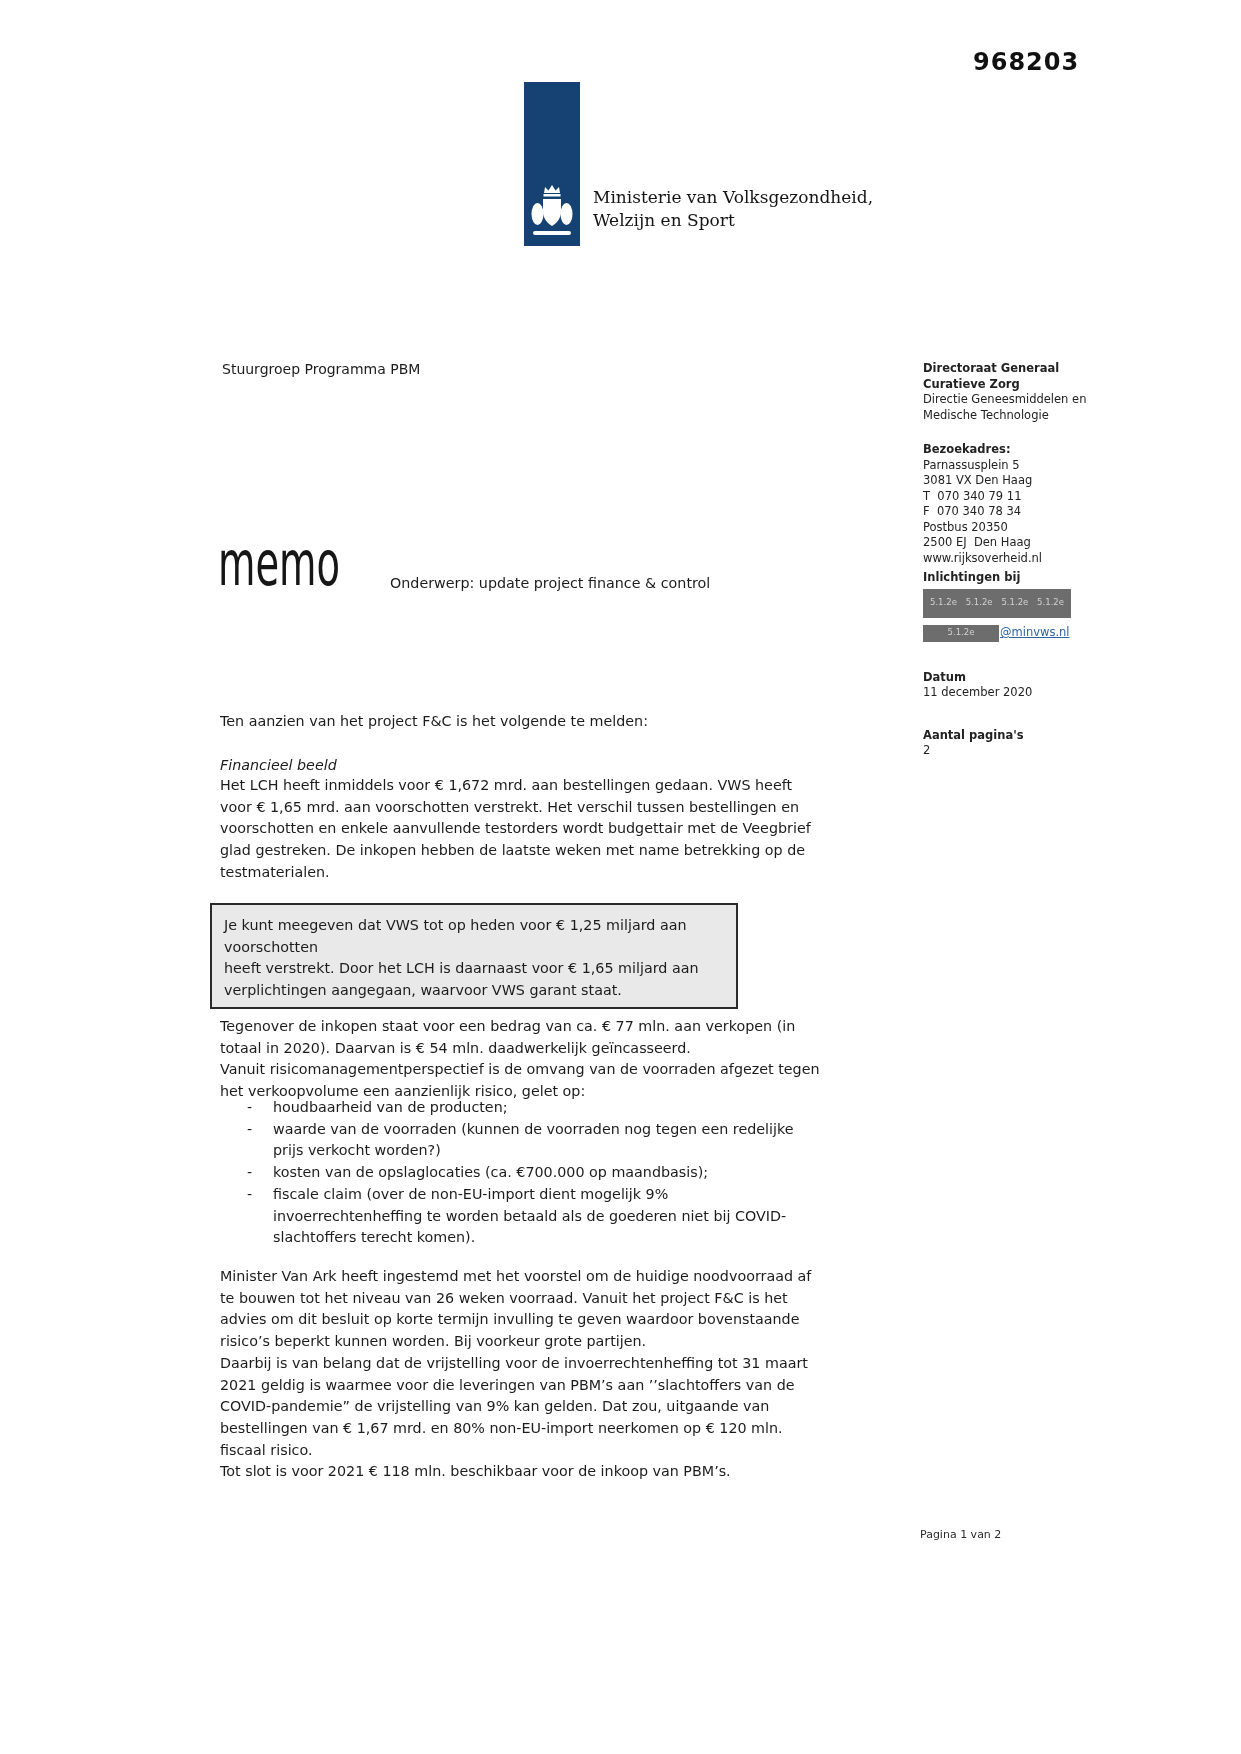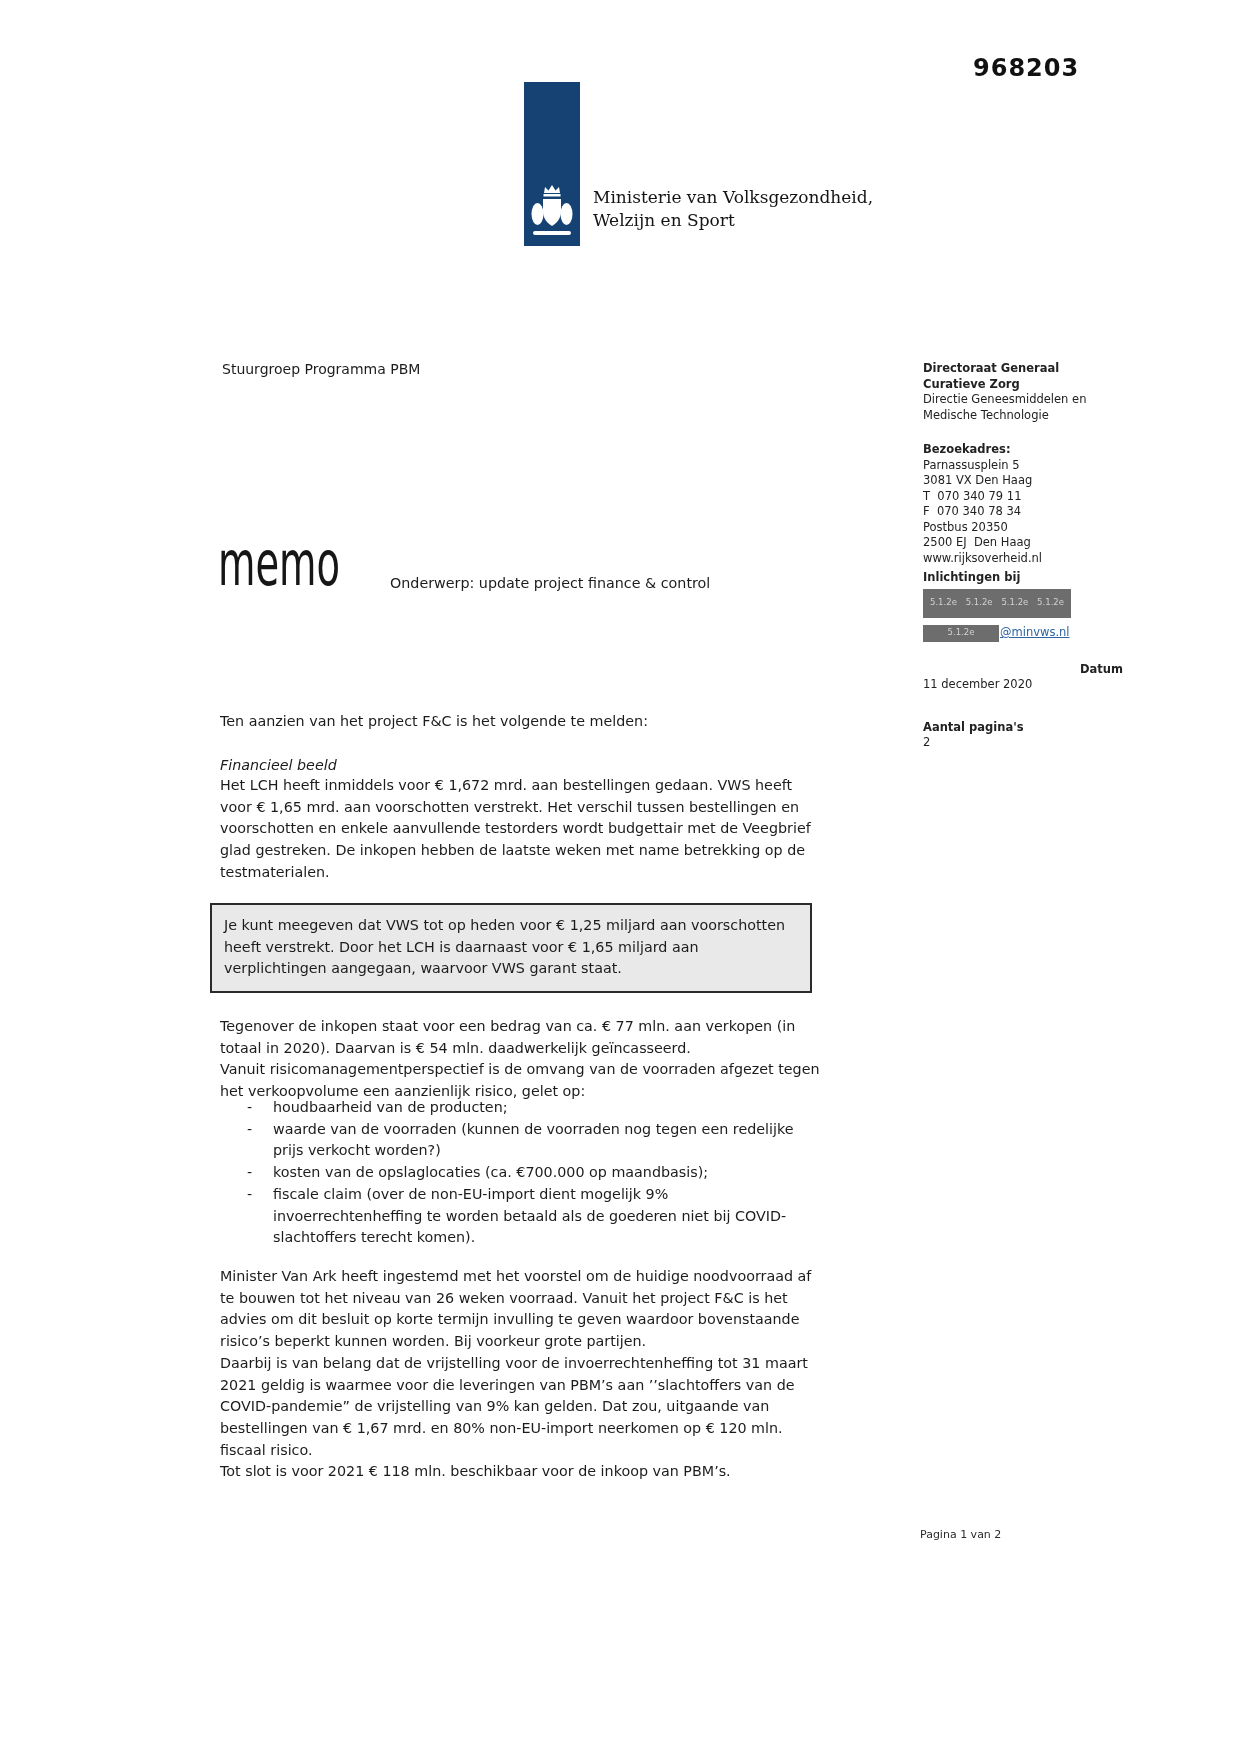--- a/index.html
+++ b/index.html
@@ -1,19 +1,19 @@
 <!DOCTYPE html>
 <html><head>
 <meta charset="utf-8">
 <style>
   html,body{margin:0;padding:0;background:#ffffff;}
   .page{position:relative;width:1241px;height:1754px;background:#ffffff;overflow:hidden;
         font-family:"DejaVu Sans",sans-serif;color:#1c1c1c;}
 
-  .docnum{position:absolute;left:973px;top:54px;font-size:24px;font-weight:600;
+  .docnum{position:absolute;left:973px;top:48px;font-size:24px;font-weight:600;
           letter-spacing:1px;color:#111;}
 
   .logo-bar{position:absolute;left:524px;top:82px;width:56px;height:164px;background:#154273;}
   .emblem{position:absolute;left:50%;bottom:5px;transform:translateX(-50%);}
 
   .ministry{position:absolute;left:593px;top:186px;font-family:"DejaVu Serif",serif;
             font-size:17px;line-height:23px;color:#141414;}
 
   .recipient{position:absolute;left:222px;top:361px;font-size:14px;color:#1c1c1c;}
 
@@ -24,37 +24,37 @@
   .sb-line{white-space:pre-wrap;}
   .sb-gap1{margin-top:19px;}
   .sb-gap2{margin-top:4px;}
   .redact-1{margin-top:3px;width:148px;height:29px;background:#6d6d6d;display:flex;
             align-items:center;justify-content:space-between;padding:0 7px;box-sizing:border-box;}
   .redact-label{font-size:8.5px;color:#d2d2d2;}
   .email-row{margin-top:7px;display:flex;align-items:center;}
   .redact-2{width:76px;height:17px;background:#6d6d6d;display:flex;align-items:center;
             justify-content:center;}
   .email-link{font-size:11.5px;color:#2e64a5;text-decoration:underline;margin-left:1px;}
-  .sb-datum{margin-top:20px;text-align:right;}
+  .sb-datum{margin-top:28px;}
   .sb-aantal{margin-top:27px;}
 
   
   .memo{position:absolute;left:218px;top:533px;font-size:62px;line-height:1;color:#161616;
         display:inline-block;transform:scaleX(0.62);transform-origin:left top;}
   .subject{position:absolute;left:390px;top:575px;font-size:14.3px;color:#1c1c1c;}
 
   
   .btxt{position:absolute;left:220px;width:650px;font-size:14.3px;line-height:21.7px;
         color:#1c1c1c;white-space:pre-wrap;}
   .salutation{top:666px;}
   .intro{top:711px;}
   .section-title{top:755px;font-style:italic;}
   .para1{top:775px;}
-  .gray-box{position:absolute;left:210px;top:903px;width:602px;box-sizing:border-box;
-            background:#e9e9e9;border:2px solid #2b2b2b;padding:10px 12px 11px 12px;}
+  .gray-box{position:absolute;left:210px;top:903px;width:528px;box-sizing:border-box;
+            background:#e9e9e9;border:2px solid #2b2b2b;padding:10px 12px 5px 12px;}
   .gray-box .inner{font-size:14.3px;line-height:21.7px;color:#1c1c1c;white-space:pre-wrap;}
   .para2{top:1016px;}
   .bullets{position:absolute;left:220px;top:1097px;width:650px;font-size:14.3px;
            line-height:21.7px;color:#1c1c1c;}
   .bullet-row{display:flex;}
   .bullet-dash{width:26px;margin-left:27px;flex:0 0 auto;}
   .bullet-text{white-space:pre-wrap;}
   .para3{top:1266px;}
 
   .footer{position:absolute;left:920px;top:1528px;font-size:11px;color:#2a2a2a;}

